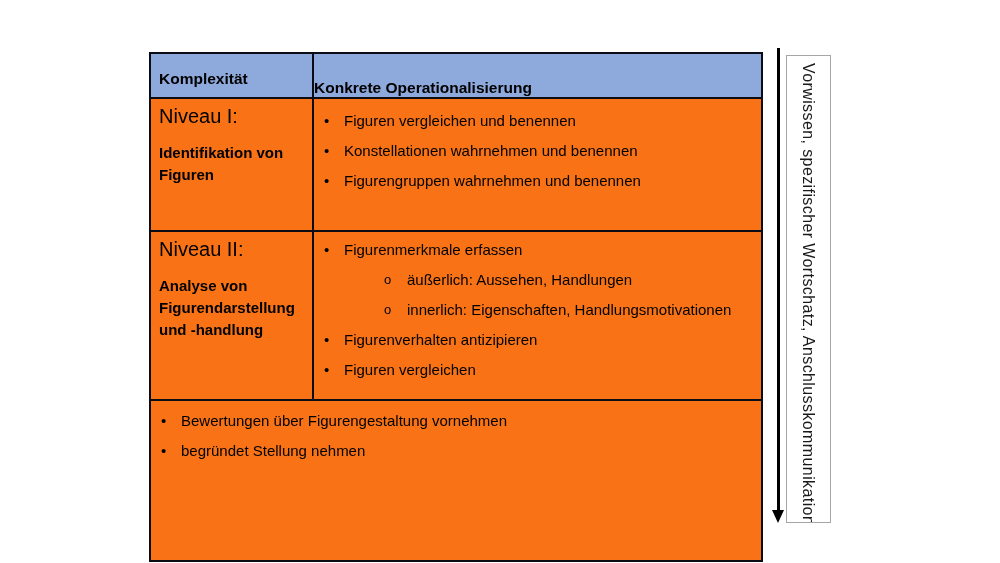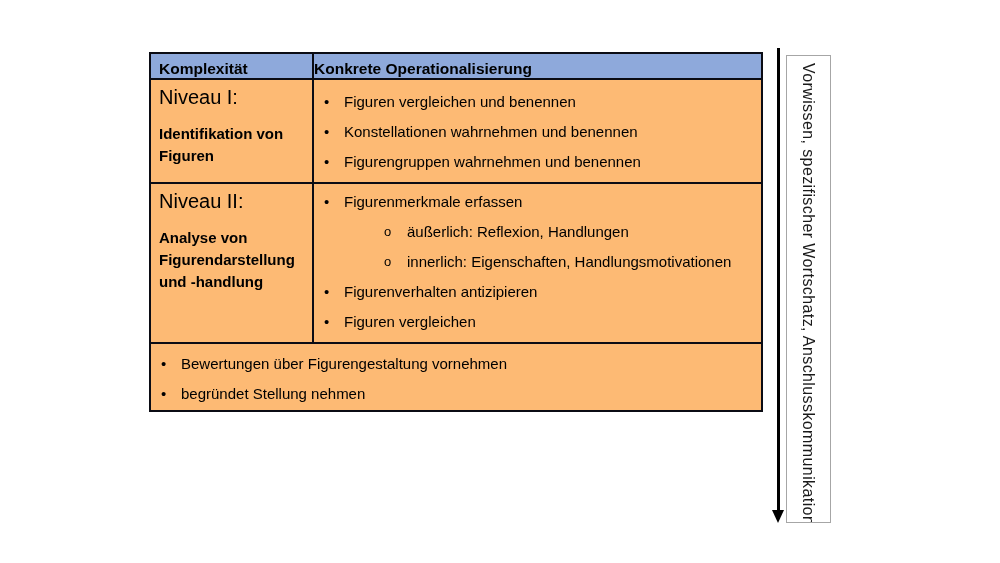--- a/index.html
+++ b/index.html
@@ -2,22 +2,22 @@
 <html><head>
 <meta charset="utf-8">
 <style>
   html,body{margin:0;padding:0;background:#fff;}
   .stage{
     position:relative;width:1000px;height:563px;background:#ffffff;
     font-family:"Liberation Sans", sans-serif;color:#000;overflow:hidden;
   }
   
   .ctable{
-    position:absolute;left:149px;top:52px;width:614px;height:360px;
-    border:2px solid #0b0c14;box-sizing:border-box;background:#fdba74;
+    position:absolute;left:149px;top:52px;width:614px;height:510px;
+    border:2px solid #0b0c14;box-sizing:border-box;background:#f97316;
     display:flex;flex-direction:column;
   }
   .trow{display:flex;box-sizing:border-box;border-top:2px solid #0b0c14;}
   .trow.header{border-top:none;height:43px;background:#8EA9DB;}
   .trow.r1{height:133px;}
   .trow.r2{height:169px;}
   .trow.r3{flex:1;}
   .cell{box-sizing:border-box;}
   .cell.left{width:163px;border-right:2px solid #0b0c14;padding:6px 8px 0 8px;}
   .cell.right{flex:1;padding:0 6px 0 0;}
@@ -101,21 +101,21 @@
         <div class="rowtitle">Analyse von Figurendarstellung und -handlung</div>
       </div>
       <div class="cell right">
         <div class="blist">
           <div class="bullet">
             <span class="glyph">•</span>
             <span class="btext">Figurenmerkmale erfassen</span>
           </div>
           <div class="bullet sub">
             <span class="glyph">o</span>
-            <span class="btext">äußerlich: Reflexion, Handlungen</span>
+            <span class="btext">äußerlich: Aussehen, Handlungen</span>
           </div>
           <div class="bullet sub">
             <span class="glyph">o</span>
             <span class="btext">innerlich: Eigenschaften, Handlungsmotivationen</span>
           </div>
           <div class="bullet">
             <span class="glyph">•</span>
             <span class="btext">Figurenverhalten antizipieren</span>
           </div>
           <div class="bullet">

